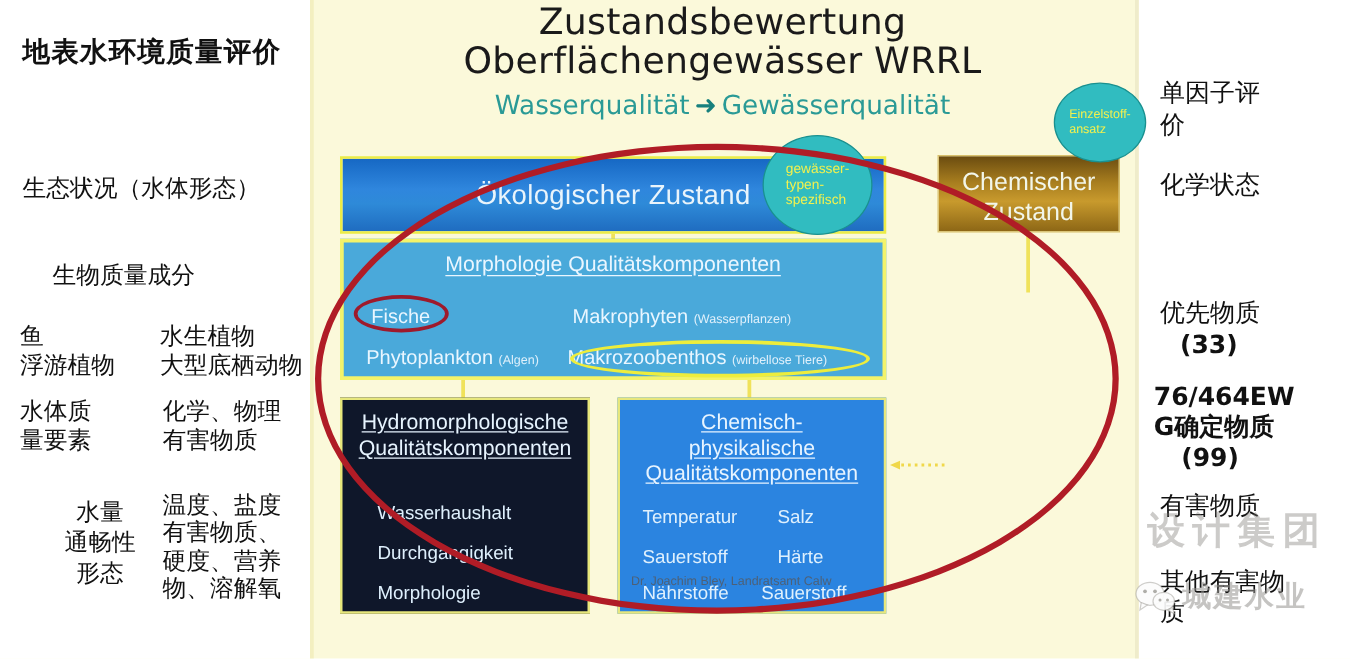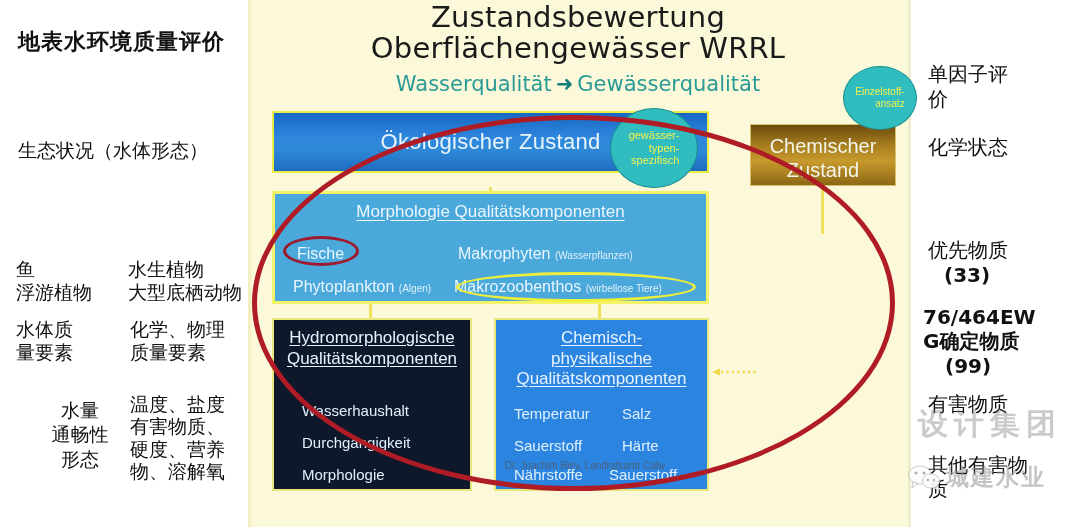--- a/index.html
+++ b/index.html
@@ -53,21 +53,21 @@
   .cn-r2{left:928px;top:134px;font-size:20px;}
   .cn-r3{left:928px;top:238px;font-size:20px;line-height:1.25;text-align:left;}
   .cn-r3 .num{display:block;padding-left:16px;font-weight:700;}
   .cn-r4{left:923px;top:305px;font-size:20px;line-height:1.22;font-weight:700;}
   .cn-r4 .num{display:block;padding-left:22px;}
   .cn-r5{left:928px;top:391px;font-size:20px;}
   .cn-r6{left:928px;top:453px;font-size:20px;line-height:1.2;}
 
   
   .oeko{
-    position:absolute;left:272px;top:111px;width:437px;height:62px;
+    position:absolute;left:272px;top:125px;width:437px;height:62px;
     background:linear-gradient(180deg,#1668c4 0%,#2f86dd 42%,#2e8ad8 62%,#1f6cc0 100%);
     border:2px solid #ecec46;
     box-sizing:border-box;
   }
   .oeko-label{
     position:absolute;left:0;right:0;top:16px;text-align:center;
     color:#e9f4fb;font-size:22px;letter-spacing:.3px;
   }
 
   .bio{
@@ -118,21 +118,21 @@
     background:linear-gradient(100deg,#c7952c 0%,#e2b955 35%,#edc970 60%,#cf9f38 100%);
     box-sizing:border-box;
   }
   .st-it{position:absolute;left:10px;color:#fdfaf1;font-size:15px;line-height:1.25;}
   .st-it::before{content:"\2022";position:absolute;left:-10px;top:0;}
 
   
   .circ{
     position:absolute;border-radius:50%;
     background:#31bcc0;border:1px solid #19908f;
-    color:#f2f14e;text-align:right;
+    color:#f2f14e;text-align:left;
     font-size:11px;line-height:1.18;
     display:flex;align-items:center;justify-content:center;
   }
   .circ-gew{left:610px;top:108px;width:86px;height:78px;}
   .circ-ein{left:843px;top:66px;width:72px;height:62px;font-size:10px;}
 
   
   .ell-red-small{
     position:absolute;left:283px;top:236px;width:76px;height:30px;
     border:3px solid #9e1a2c;border-radius:50%;box-sizing:border-box;
@@ -179,28 +179,29 @@
   <div class="title">
     <div>Zustandsbewertung</div>
     <div>Oberflächengewässer WRRL</div>
   </div>
   <div class="subtitle">
     <span>Wasserqualität</span><span class="arrow">➜</span><span>Gewässerqualität</span>
   </div>
 
   <div class="cn cn-l1">生态状况（水体形态）</div>
   <div class="cn cn-head">地表水环境质量评价</div>
+  <div class="cn cn-l2">生物质量成分</div>
   <div class="cn cn-l3a" style="white-space:pre-line">鱼
 浮游植物</div>
   <div class="cn cn-l3b" style="white-space:pre-line">水生植物
 大型底栖动物</div>
   <div class="cn cn-l4a" style="white-space:pre-line">水体质
 量要素</div>
   <div class="cn cn-l4b" style="white-space:pre-line">化学、物理
-质量要素</div>
+有害物质</div>
   <div class="cn cn-l5a" style="white-space:pre-line">水量
 通畅性
 形态</div>
   <div class="cn cn-l5b" style="white-space:pre-line">温度、盐度
 有害物质、
 硬度、营养
 物、溶解氧</div>
 
   <div class="cn cn-r1" style="white-space:pre-line">单因子评
 价</div>

